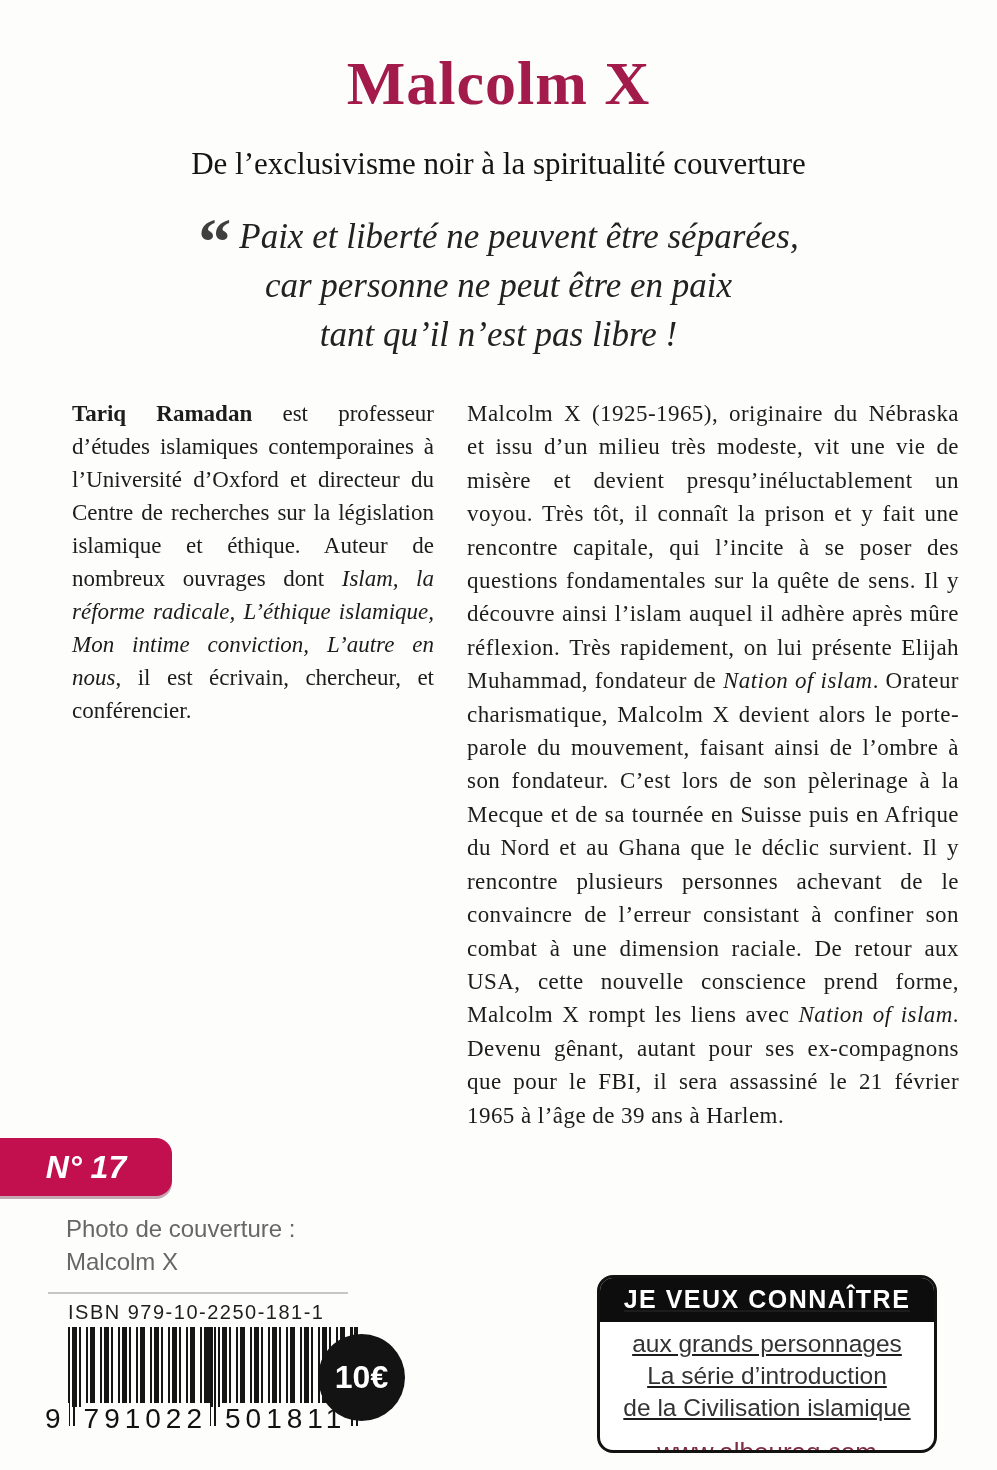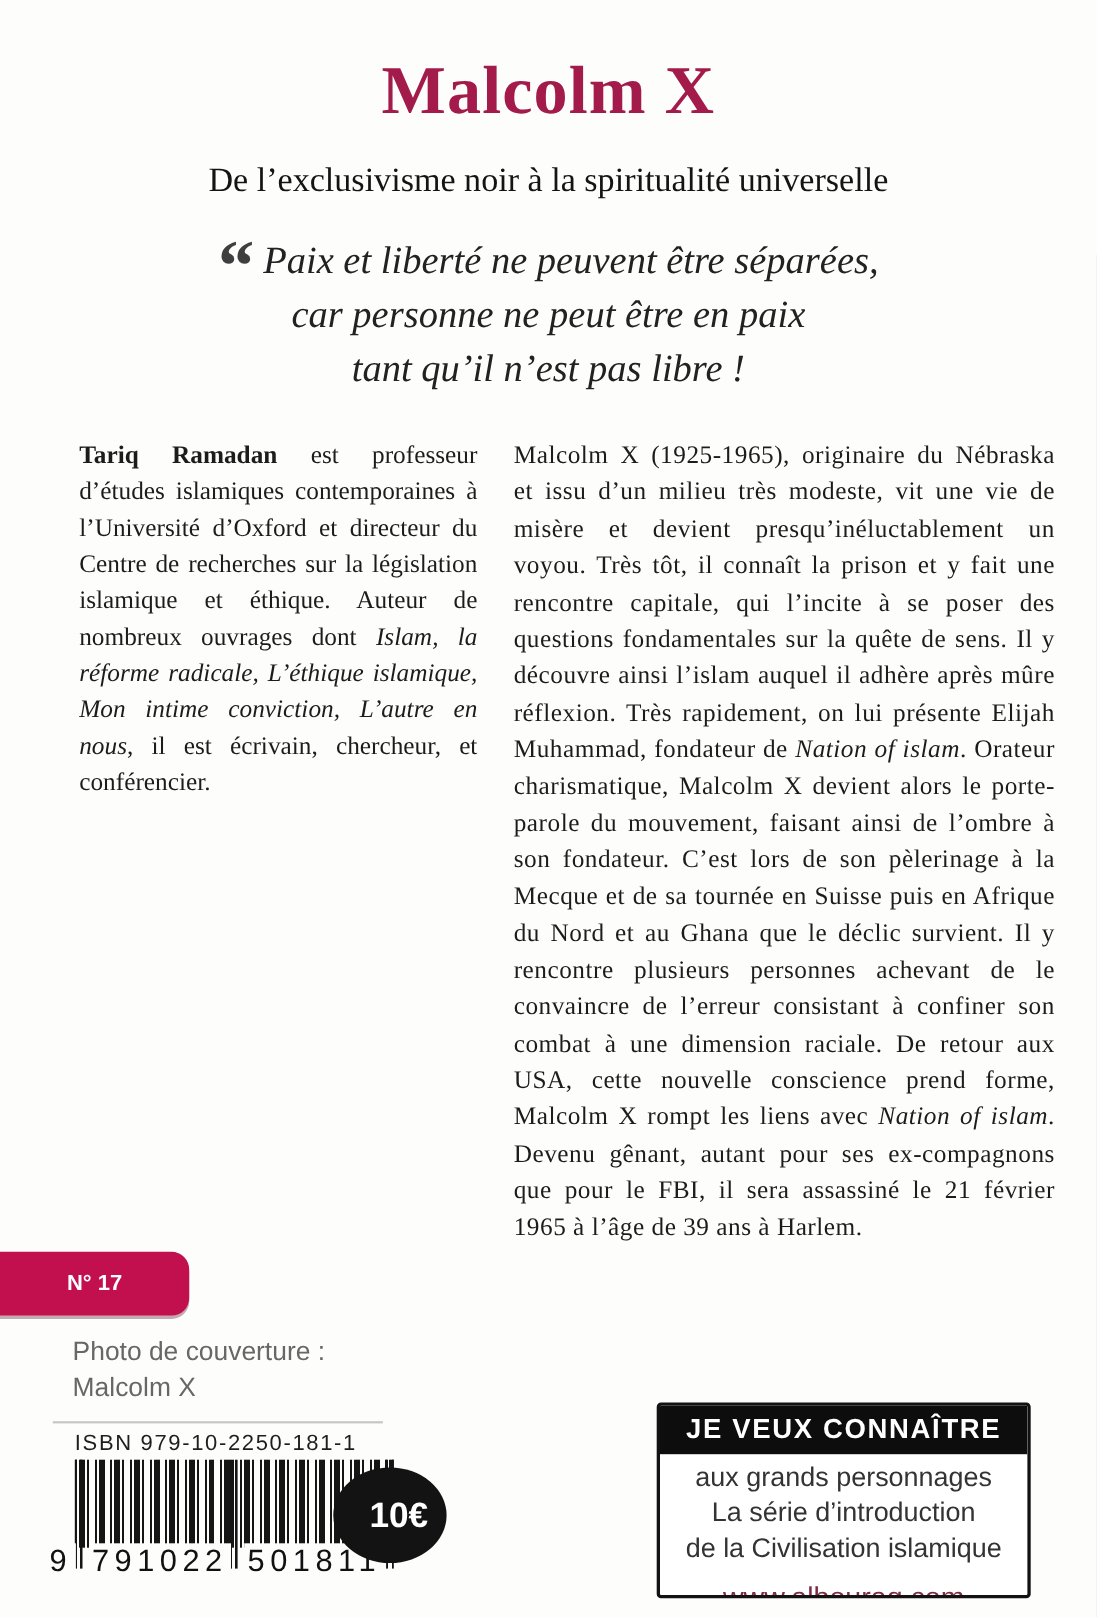--- a/index.html
+++ b/index.html
@@ -53,21 +53,21 @@
   .badge {
     position:absolute; left:0; top:1138px;
     width:172px; height:58px;
     background:#c1104d;
     border-radius:0 16px 16px 0;
     display:flex; align-items:center; justify-content:center;
     box-shadow:0 3px 0 rgba(90,10,40,.35);
   }
   .badge span {
     font-family:"Liberation Sans", sans-serif;
-    font-weight:bold; font-size:20px; color:#fff;
+    font-weight:bold; font-size:32px; color:#fff;font-style:italic;
   }
 
   
   .credit {
     position:absolute; left:66px; top:1212px;
     font-family:"Liberation Sans", sans-serif;
     font-size:24px; line-height:33px; color:#676767;
   }
 
   
@@ -108,38 +108,39 @@
     display:flex; gap:12px; align-items:flex-start;
   }
   .digits .dg {
     font-family:"Liberation Sans", sans-serif;
     font-size:28px; letter-spacing:5px; color:#111;
     background:#fdfdfc; padding:0 3px; line-height:32px;
   }
 
   
   .price {
-    position:absolute; left:303px; top:1334px;
+    position:absolute; left:318px; top:1334px;
     width:87px; height:87px; border-radius:50%;
     background:#131313;
-    display:flex; align-items:center; justify-content:center;padding-left:16px;
+    display:flex; align-items:center; justify-content:center;
   }
   .price span {
     font-family:"Liberation Sans", sans-serif;
     font-weight:bold; font-size:32px; color:#fff;
   }
 
   
   .promo {
     position:absolute; left:597px; top:1275px;
     width:340px; height:178px;
-    border:3px solid #121212; border-radius:4px;
+    border:3px solid #121212; border-radius:16px;
     background:#fff; overflow:hidden;
     font-family:"Liberation Sans", sans-serif;
     box-sizing:border-box;
+    text-decoration:underline;
   }
   .promo-header {
     background:#0d0d0d; color:#fff;
     text-align:center; font-weight:bold;
     font-size:25px; letter-spacing:1.5px;
     padding:7px 0 8px 0;
   }
   .promo-body {
     padding-top:6px; text-align:center;
     font-size:24.5px; line-height:32px; color:#333;
@@ -148,21 +149,21 @@
     font-size:26px; color:#7e2a42; margin-top:12px;
   }
 </style>
 </head>
 <body>
 
 <div class="page">
 
   <h1 class="title">Malcolm X</h1>
 
-  <div class="subtitle">De l’exclusivisme noir à la spiritualité universelle</div>
+  <div class="subtitle">De l’exclusivisme noir à la spiritualité couverture</div>
 
   <div class="quote">
     <div>
       <span class="qmark">“</span><span>Paix et liberté ne peuvent être séparées,</span>
     </div>
     <div>car personne ne peut être en paix</div>
     <div>tant qu’il n’est pas libre !</div>
   </div>
 
   <p class="col left"><span class="bold">Tariq Ramadan</span><span> est professeur d’études islamiques contemporaines à l’Université d’Oxford et directeur du Centre de recherches sur la législation islamique et éthique. Auteur de nombreux ouvrages dont </span><span class="italic">Islam, la réforme radicale, L’éthique islamique, Mon intime conviction, L’autre en nous</span><span>, il est écrivain, chercheur, et conférencier.</span></p>

